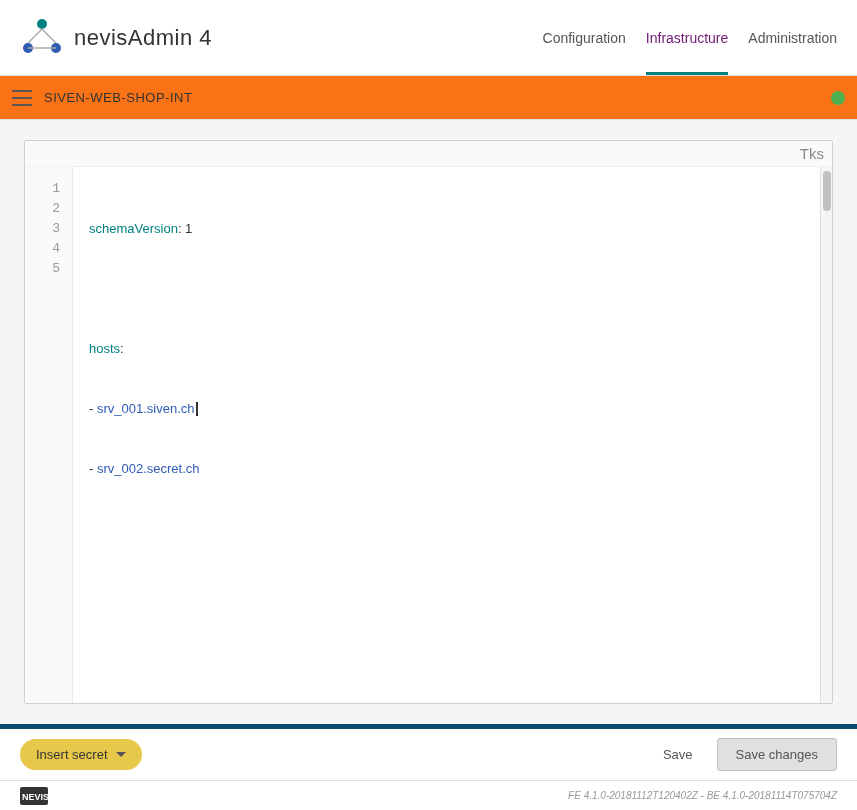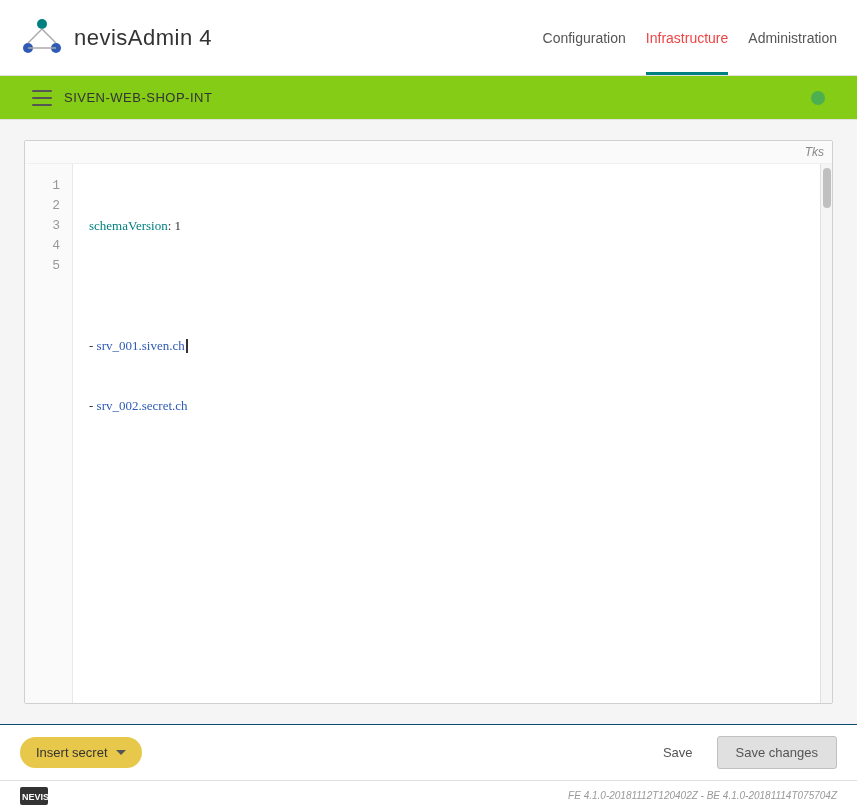--- a/index.html
+++ b/index.html
@@ -50,32 +50,32 @@
       color: #555;
       text-decoration: none;
       cursor: pointer;
       height: 100%;
       display: flex;
       align-items: center;
       border-bottom: 3px solid transparent;
       padding-top: 3px;
     }
     .nav-link.active {
-      color: #ef4444;
+      color: #701a75;
       border-bottom: 3px solid #008080;
       font-weight: 500;
     }
 
     
     .toolbar {
-      background: #84cc16;
+      background: #f97316;
       border-bottom: 1px solid #e0e0e0;
       display: flex;
       align-items: center;
-      padding: 0 32px;
+      padding: 0 12px;
       height: 44px;
       flex-shrink: 0;
     }
     .hamburger-icon {
       width: 20px;
       height: 16px;
       display: flex;
       flex-direction: column;
       justify-content: space-between;
       cursor: pointer;
@@ -124,23 +124,22 @@
 
     .editor-top-bar {
       display: flex;
       justify-content: flex-end;
       padding: 4px 8px;
       border-bottom: 1px solid #f0f0f0;
       background: #fafafa;
     }
 
     .editor-hint {
-      font-size: 12px;
+      font-size: 15px;
       color: #888;
-      font-style: italic;
     }
 
     .editor-body {
       flex: 1;
       display: flex;
       overflow: auto;
       position: relative;
     }
 
     .line-numbers {
@@ -157,21 +156,21 @@
       font-size: 13px;
       color: #999;
       padding: 0 12px 0 8px;
       line-height: 20px;
       height: 20px;
     }
 
     .code-content {
       flex: 1;
       padding: 12px 0 12px 16px;
-      font-family: Liberation Serif, serif;
+      font-family: Liberation Sans, sans-serif;
       font-size: 13px;
       line-height: 20px;
       color: #333;
       white-space: pre;
     }
 
     .code-line {
       height: 20px;
       display: flex;
       align-items: center;
@@ -216,21 +215,21 @@
       height: 40px;
       background: #c0c0c0;
       border-radius: 4px;
       position: absolute;
       top: 2px;
     }
 
     
     .bottom-bar {
       background: #ffffff;
-      border-top: 1px solid #0c4a6e;
+      border-top: 5px solid #0c4a6e;
       display: flex;
       align-items: center;
       padding: 0 20px;
       height: 56px;
       flex-shrink: 0;
     }
 
     .insert-secret-btn {
       display: flex;
       align-items: center;
@@ -350,20 +349,21 @@
       <div class="line-numbers">
         <div class="line-number">1</div>
         <div class="line-number">2</div>
         <div class="line-number">3</div>
         <div class="line-number">4</div>
         <div class="line-number">5</div>
       </div>
       <div class="code-content">
         <div class="code-line"><span class="code-key">schemaVersion</span><span class="code-value">: 1</span></div>
         <div class="code-line">&nbsp;</div>
+        <div class="code-line"><span class="code-key">hosts</span><span class="code-value">:</span></div>
         <div class="code-line"><span class="code-value">- </span><span class="code-host-value">srv_001.siven.ch</span><span class="code-cursor"></span></div>
         <div class="code-line"><span class="code-value">- </span><span class="code-host-value">srv_002.secret.ch</span></div>
       </div>
       <div class="editor-scrollbar">
         <div class="scrollbar-thumb"></div>
       </div>
     </div>
   </div>
 </div>
 

